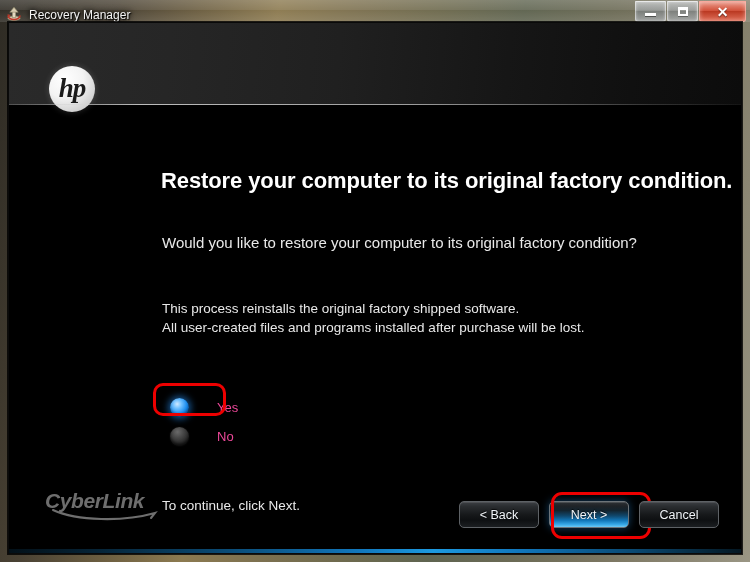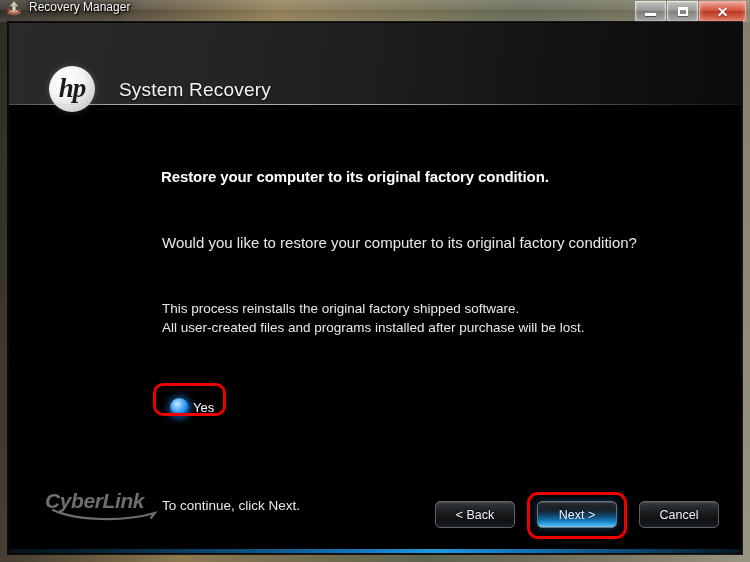--- a/index.html
+++ b/index.html
@@ -37,21 +37,21 @@
         #9a9684 100%);
   }
 
   
   #titlebar {
     position: absolute;
     left: 0; top: 0;
     width: 750px;
     height: 22px;
     display: flex;
-    align-items: flex-start;
+    align-items: flex-end;
   }
   #titlebar-glass {
     position: absolute;
     left: 0; top: 0; right: 0; height: 22px;
     background: linear-gradient(180deg,
         rgba(255,255,255,0.20) 0%,
         rgba(255,255,255,0.10) 45%,
         rgba(255,255,255,0.02) 46%,
         rgba(255,255,255,0.12) 100%);
     pointer-events: none;
@@ -210,21 +210,21 @@
     position: absolute;
     left: 0;
     top: 82px;
     right: 0;
     bottom: 0;
   }
   #heading {
     position: absolute;
     left: 152px;
     top: 63px;
-    font-size: 15px;
+    font-size: 22px;
     font-weight: bold;
     color: #ffffff;
     letter-spacing: -0.1px;
     white-space: nowrap;
   }
   #subtext {
     position: absolute;
     left: 153px;
     top: 129px;
     font-size: 15px;
@@ -274,23 +274,23 @@
     background: radial-gradient(circle at 40% 26%,
         #6a6a6a 0%,
         #4a4a4a 30%,
         #2b2b2b 62%,
         #131313 88%,
         #0a0a0a 100%);
     box-shadow: inset 0 -2px 3px rgba(0,0,0,0.6),
                 0 0 2px rgba(255,255,255,0.08);
   }
   .option-label {
-    margin-left: 4px;
+    margin-left: 28px;
     font-size: 13px;
-    color: #ffffff;
+    color: #ec4899;
   }
   
   #yes-highlight {
     position: absolute;
     left: -9px;
     top: -10px;
     width: 73px;
     height: 33px;
     border: 3px solid #ee0000;
     border-radius: 10px;
@@ -337,21 +337,21 @@
   #buttonbar {
     position: absolute;
     right: 22px;
     bottom: 25px;
     display: flex;
     align-items: center;
   }
   .btn {
     width: 80px;
     height: 27px;
-    margin-left: 22px;
+    margin-left: 10px;
     border-radius: 5px;
     border: 1px solid #5e6266;
     box-sizing: border-box;
     background: linear-gradient(180deg,
         #3c3f43 0%,
         #2a2d30 18%,
         #17191b 50%,
         #0e1012 72%,
         #1b1e21 100%);
     color: #f0f4f8;
@@ -448,39 +448,42 @@
       </div>
     </div>
   </div>
 
   <div id="client">
 
     <div id="app-header">
       <div id="hp-logo">
         <span id="hp-logo-text">hp</span>
       </div>
-      <div id="app-title">System Recovery</div>
     </div>
 
     <div id="content">
 
       <div id="heading">Restore your computer to its original factory condition.</div>
 
       <div id="subtext">Would you like to restore your computer to its original factory condition?</div>
 
       <div id="paragraph">
         <div>This process reinstalls the original factory shipped software.</div>
         <div>All user-created files and programs installed after purchase will be lost.</div>
       </div>
 
       <div id="options">
         <div class="option-row">
           <span class="radio on"></span>
           <span class="option-label">Yes</span>
           <span id="yes-highlight"></span>
+        </div>
+        <div class="option-row">
+          <span class="radio off"></span>
+          <span class="option-label">No</span>
         </div>
       </div>
 
       <div id="cyberlink">
         <div id="cyberlink-text">CyberLink</div>
         <svg id="cyberlink-swoosh" viewBox="0 0 112 16">
           <path d="M2 4 C 26 15, 72 16, 104 7 L 100 12" fill="none" stroke="#6e6e6e" stroke-width="2.1" stroke-linecap="round"></path>
         </svg>
       </div>
 

